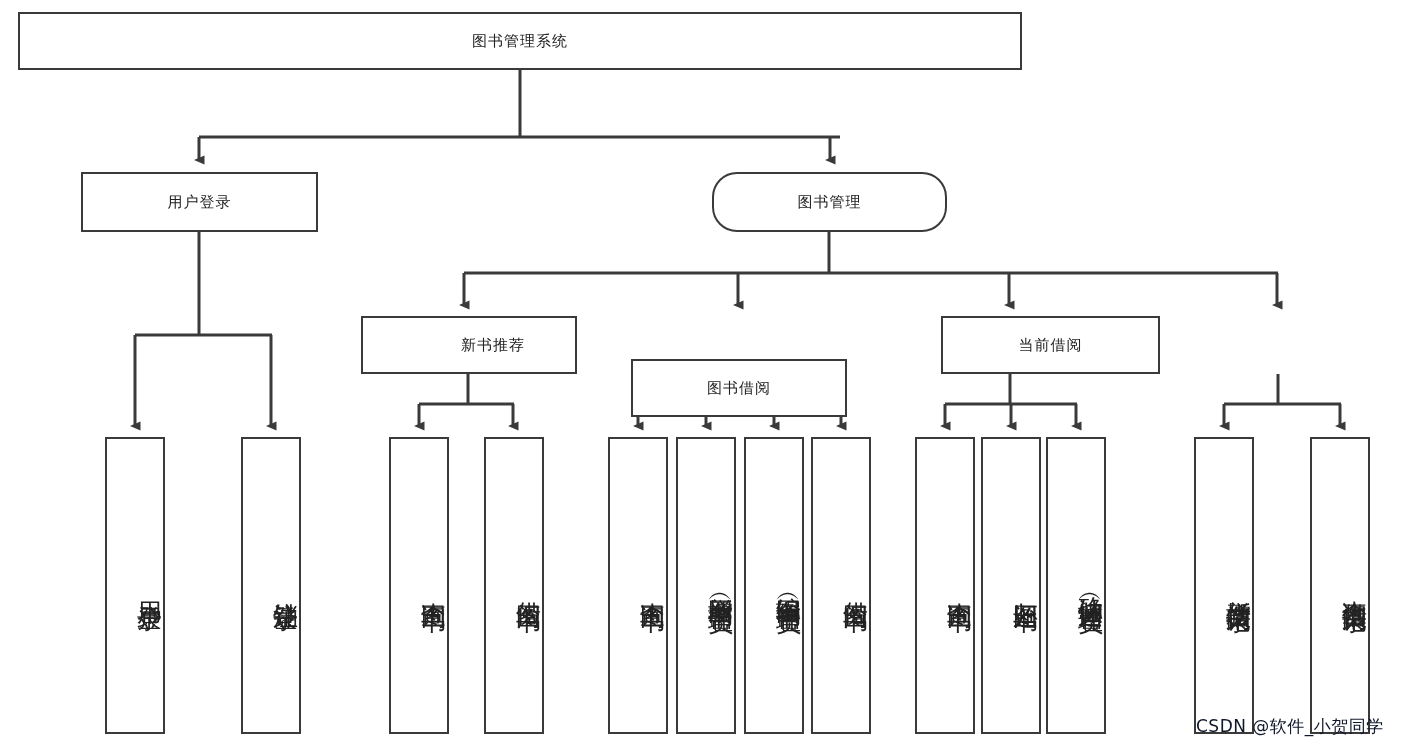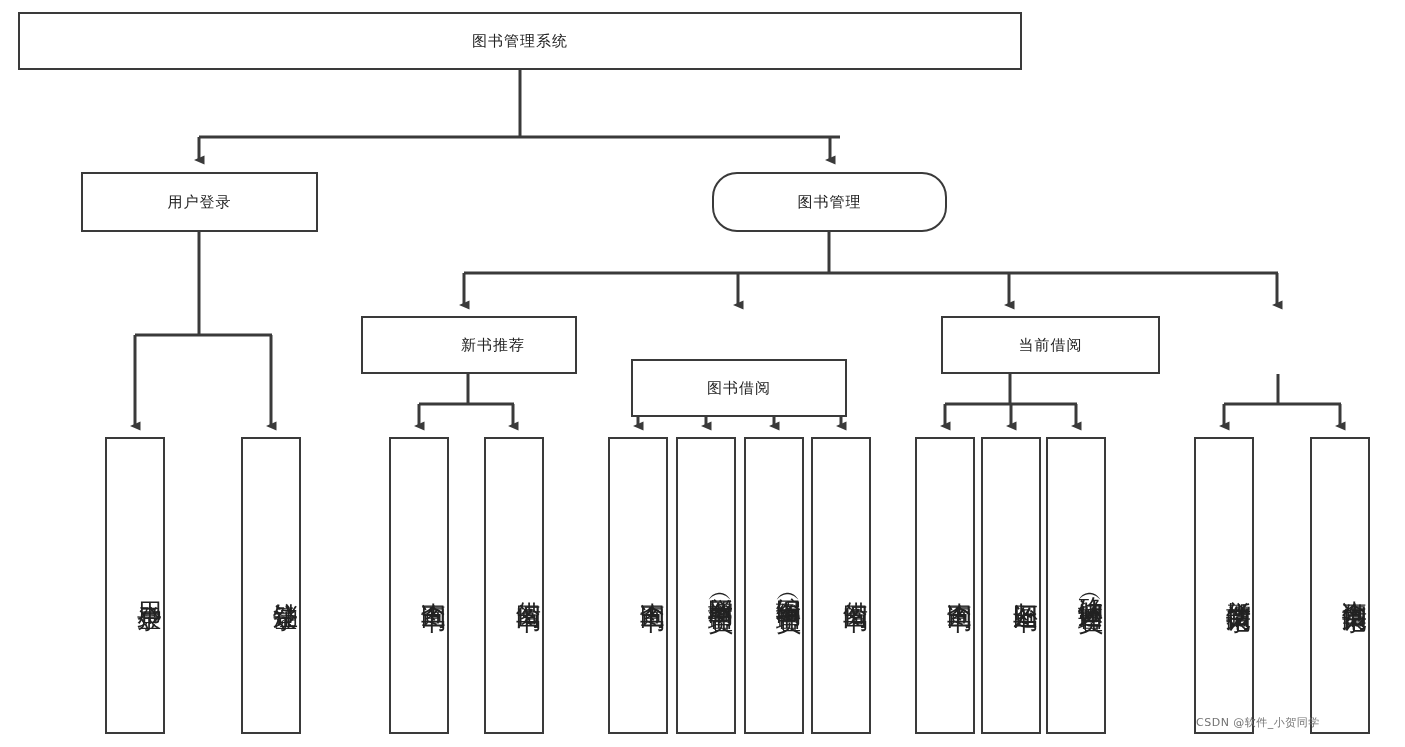--- a/index.html
+++ b/index.html
@@ -51,22 +51,22 @@
     align-items: flex-start;
     justify-content: center;
   }
   .node.vert .label {
     writing-mode: vertical-rl;
     text-orientation: upright;
     white-space: nowrap;
   }
   .watermark {
     position: absolute;
-    font-size: 11px;
-    color: #737373;
+    font-size: 17px;
+    color: #0f172a;
     letter-spacing: 0.5px;
     white-space: nowrap;
     user-select: none;
   }
 </style>
 </head>
 <body>
 
 <div id="canvas">
 

